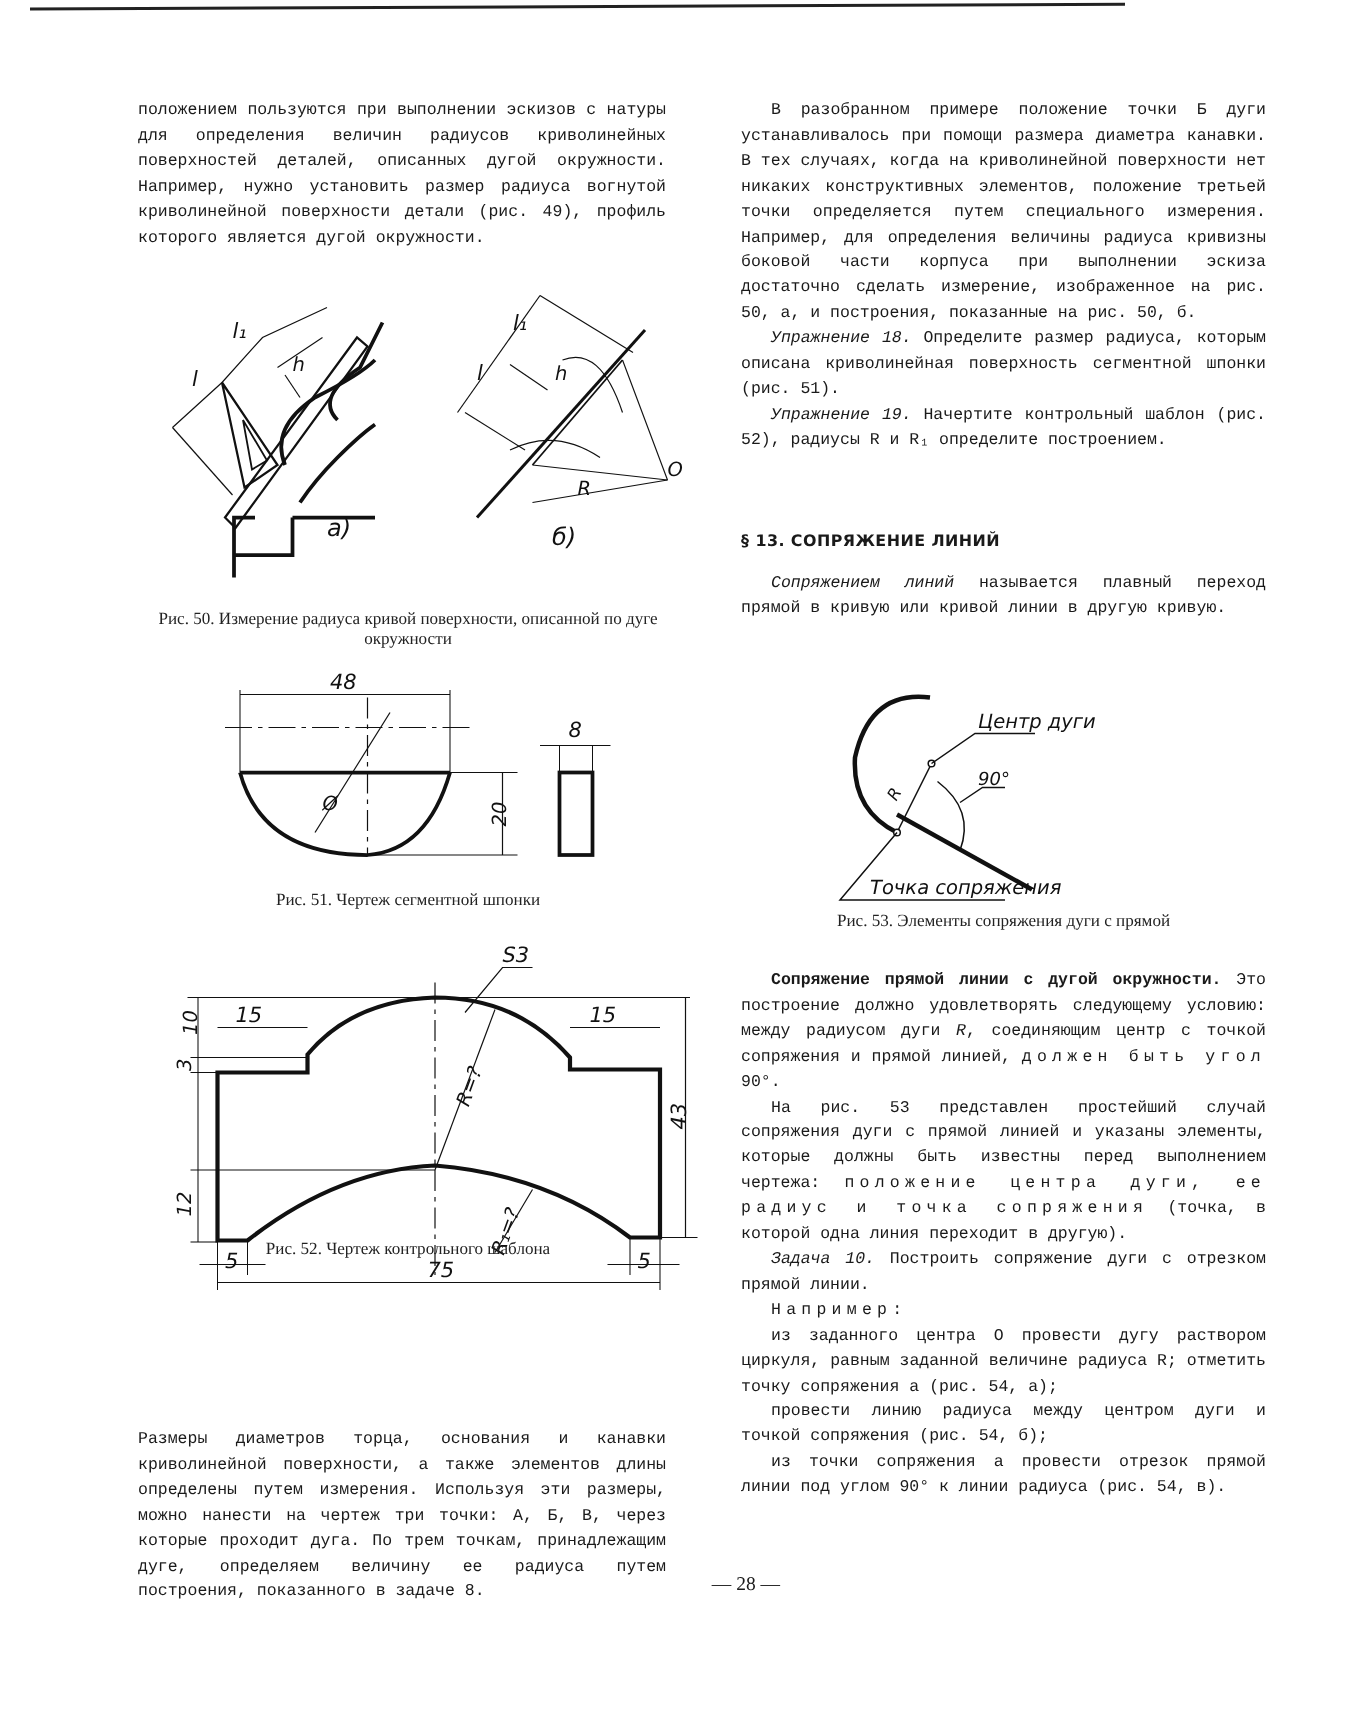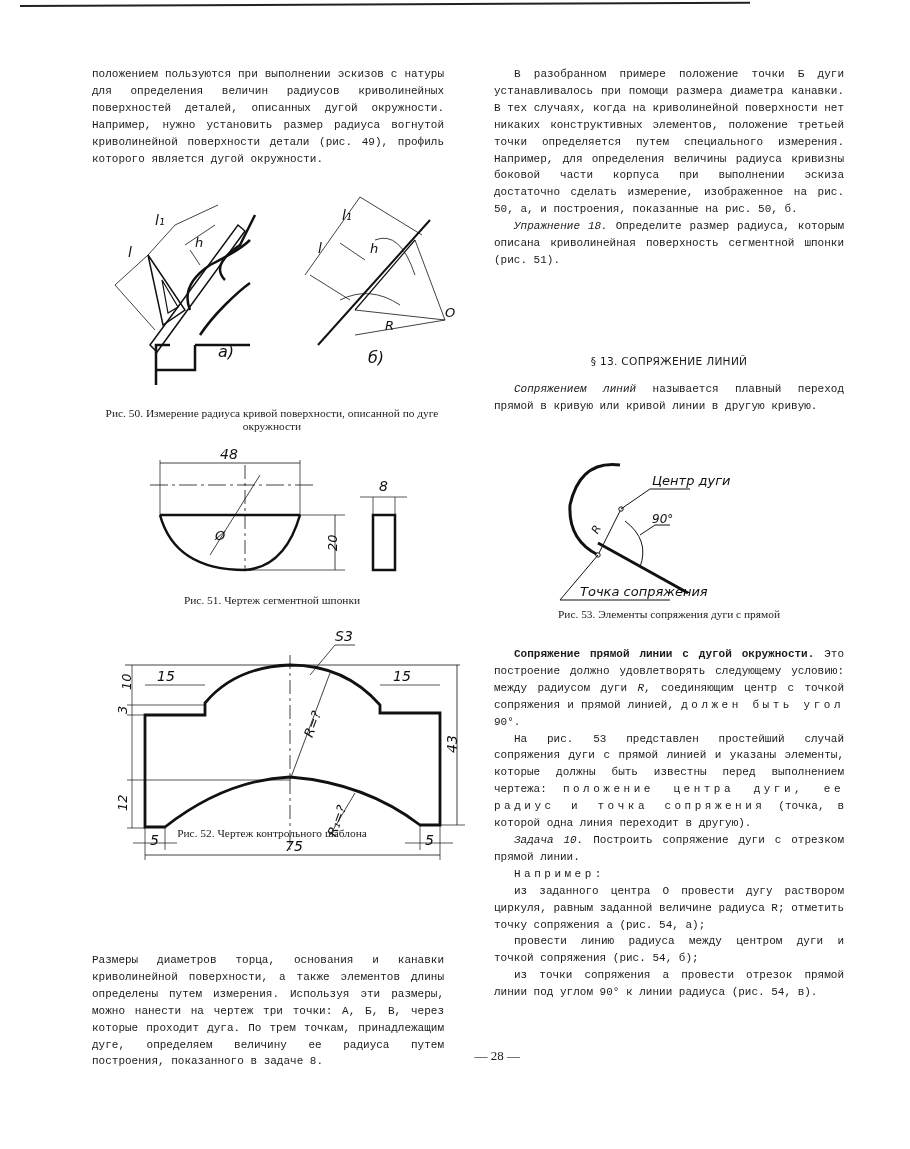--- a/index.html
+++ b/index.html
@@ -9,22 +9,22 @@
              transform: rotate(-0.25deg); transform-origin: left; }
   .col { position: absolute; }
   .col-left { left: 92px; width: 352px; }
   .col-right { left: 494px; width: 350px; }
   p.txt { margin: 0; font-size: 11px; line-height: 16.9px; text-align: justify; hyphens: none; font-family: Liberation Mono, monospace; }
   p.ind { text-indent: 20px; }
   .it { font-style: italic; margin-top: 43px; }
   .b { font-weight: bold; }
   .sp { letter-spacing: 3.5px; }
   .caption { position: absolute; font-size: 11.4px; line-height: 13px; text-align: center; color: #222; }
-  .heading { position: absolute; left: 494px; width: 350px; top: 355px; text-align: center;
-             font-family: "DejaVu Sans", sans-serif; font-weight: normal; font-size: 10.6px; letter-spacing: 0.3px; }
+  .heading { position: absolute; left: 494px; width: 350px; top: 355px; text-align: left;
+             font-family: "DejaVu Sans", sans-serif; font-weight: bold; font-size: 10.6px; letter-spacing: 0.3px; }
   .pagenum { position: absolute; left: 440px; top: 1048px; width: 80px; text-align: right; font-size: 13px; }
   svg { position: absolute; overflow: visible; }
   svg text { font-family: "DejaVu Sans", sans-serif; font-style: italic; fill: #111; }
 </style>
 </head>
 <body>
 
 <div class="topline"></div>
 
 <div class="col col-left" style="top:66px;">
@@ -143,20 +143,21 @@
 </svg>
 <div class="caption" style="left:92px; top:827px; width:360px;">Рис. 52. Чертеж контрольного шаблона</div>
 
 <div class="col col-left" style="top:912px;margin-top:40px;">
   <p class="txt">Размеры диаметров торца, основания и канавки криволинейной поверхности, а также элементов длины определены путем измерения. Используя эти размеры, можно нанести на чертеж три точки: А, Б, В, через которые проходит дуга. По трем точкам, принадлежащим дуге, определяем величину ее радиуса путем построения, показанного в задаче 8.</p>
 </div>
 
 <div class="col col-right" style="top:66px;">
   <p class="txt ind">В разобранном примере положение точки Б дуги устанавливалось при помощи размера диаметра канавки. В тех случаях, когда на криволинейной поверхности нет никаких конструктивных элементов, положение третьей точки определяется путем специального измерения. Например, для определения величины радиуса кривизны боковой части корпуса при выполнении эскиза достаточно сделать измерение, изображенное на рис. 50, а, и построения, показанные на рис. 50, б.</p>
   <p class="txt ind"><span class="it">Упражнение 18.</span><span> Определите размер радиуса, которым описана криволинейная поверхность сегментной шпонки (рис. 51).</span></p>
+  <p class="txt ind"><span class="it">Упражнение 19.</span><span> Начертите контрольный шаблон (рис. 52), радиусы R и R₁ определите построением.</span></p>
 </div>
 
 <div class="heading">§ 13. СОПРЯЖЕНИЕ ЛИНИЙ</div>
 
 <div class="col col-right" style="top:381px;">
   <p class="txt ind"><span class="it">Сопряжением линий</span><span> называется плавный переход прямой в кривую или кривой линии в другую кривую.</span></p>
 </div>
 
 <svg style="left:560px; top:455px;" width="220" height="145" viewBox="0 0 220 145">
   <g stroke="#111" fill="none">

